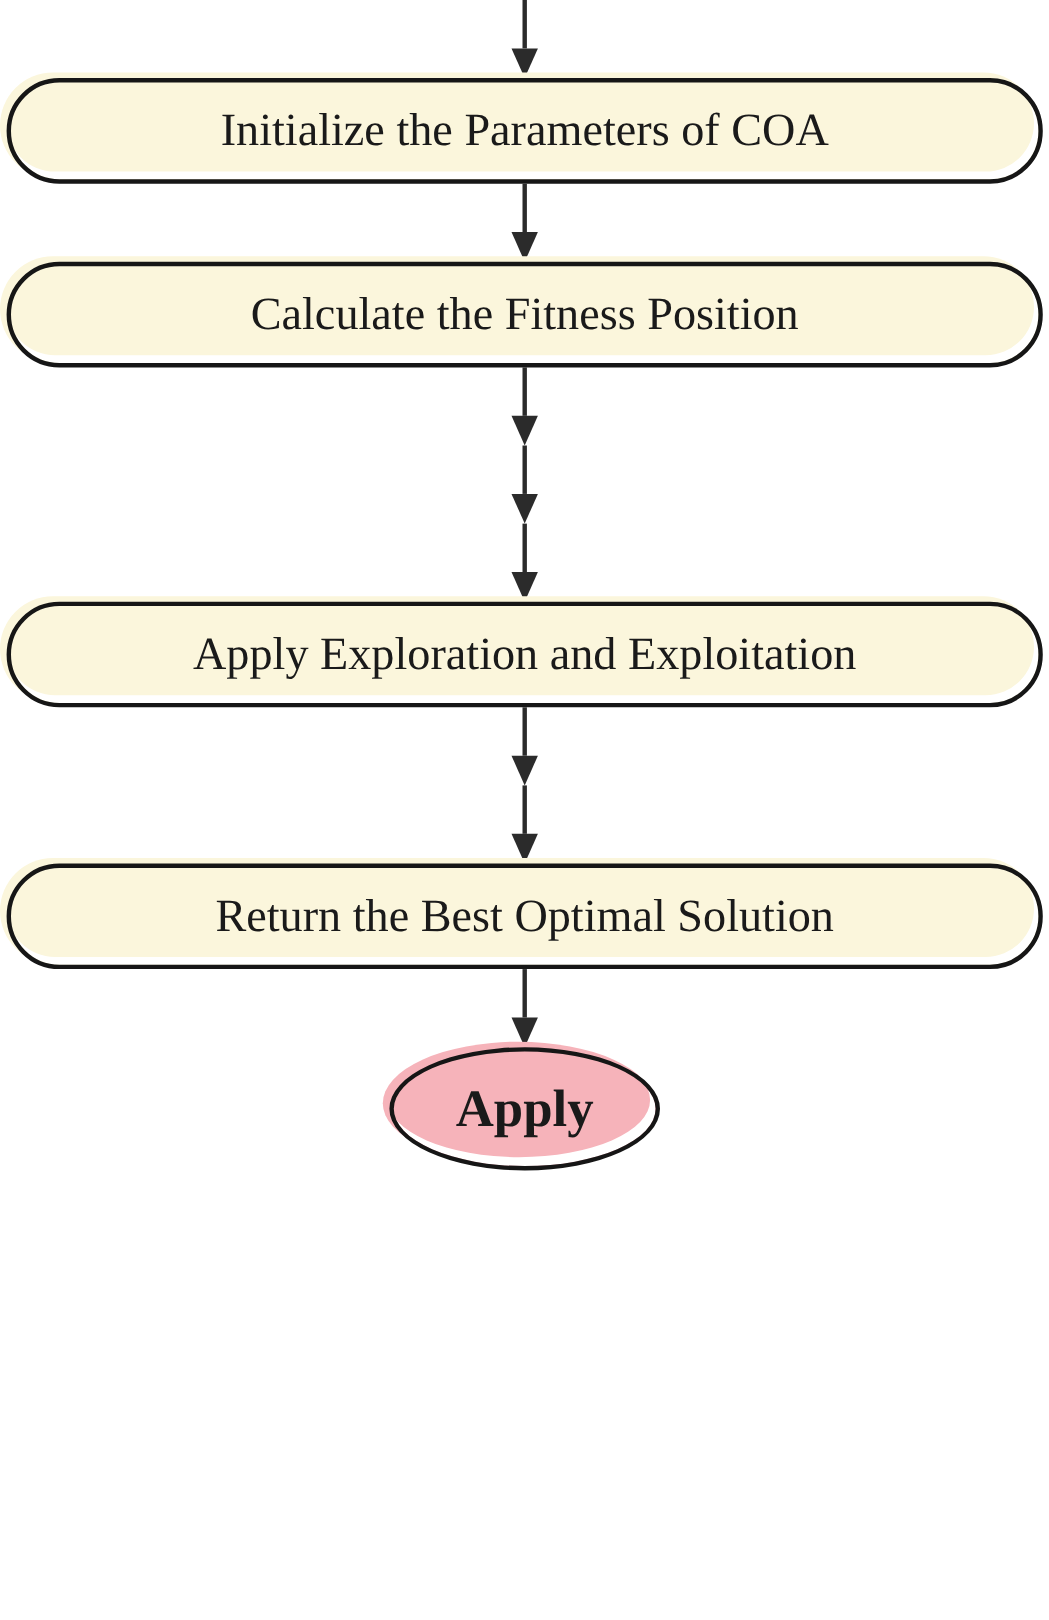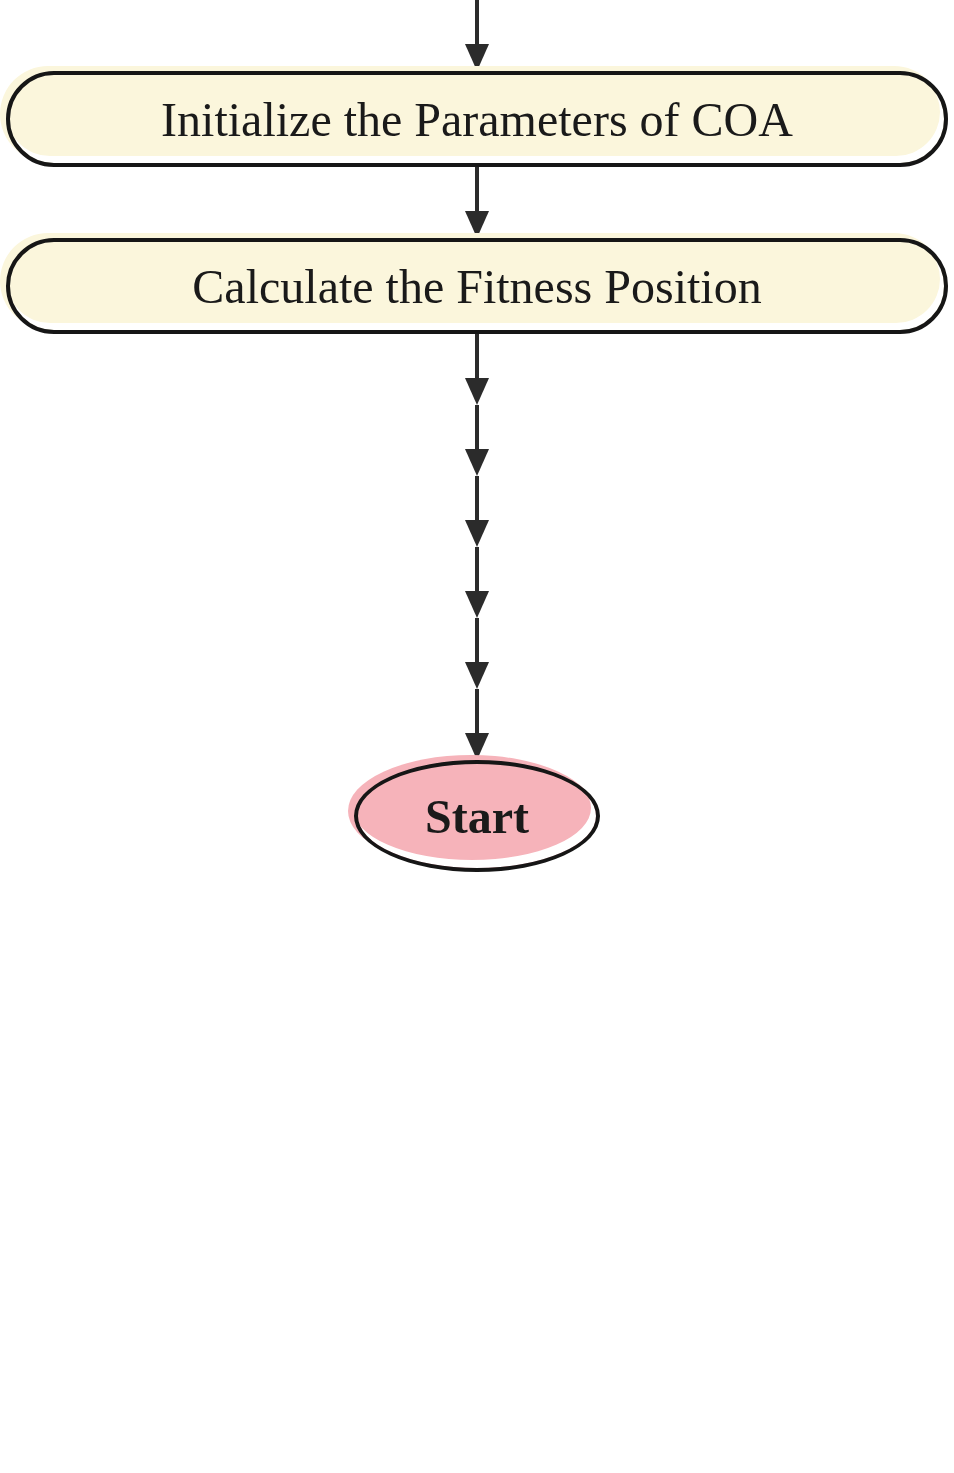--- a/index.html
+++ b/index.html
@@ -37,21 +37,21 @@
   .process {
     width: 942px;
     height: 96px;
     flex: 0 0 96px;
     border: 4px solid #161616;
     border-radius: 52px;
     background: #FBF6DC;
     display: flex;
     align-items: center;
     justify-content: center;
-    font-size: 48px;
+    font-size: 42px;
     color: #1A1A1A;
     box-shadow: -6px -5px 0 0 #FBF6DC, inset -4px -7px 0 0 #ffffff;
   }
   
   .arrow {
     height: 71px;
     flex: 0 0 71px;
     display: flex;
     flex-direction: column;
     align-items: center;
@@ -104,35 +104,41 @@
     <span class="shaft"></span>
     <span class="head"></span>
   </div>
 
 
   <div class="arrow">
     <span class="shaft"></span>
     <span class="head"></span>
   </div>
 
+  <div class="process">
+    <span>Apply Exploration and Exploitation</span>
+  </div>
 
   <div class="arrow">
     <span class="shaft"></span>
     <span class="head"></span>
   </div>
 
 
   <div class="arrow">
     <span class="shaft"></span>
     <span class="head"></span>
   </div>
 
+  <div class="process">
+    <span>Return the Best Optimal Solution</span>
+  </div>
 
   <div class="arrow">
     <span class="shaft"></span>
     <span class="head"></span>
   </div>
 
   <div class="terminator">
-    <span>Start</span>
+    <span>Apply</span>
   </div>
 
 </div>
 
 </body></html>

